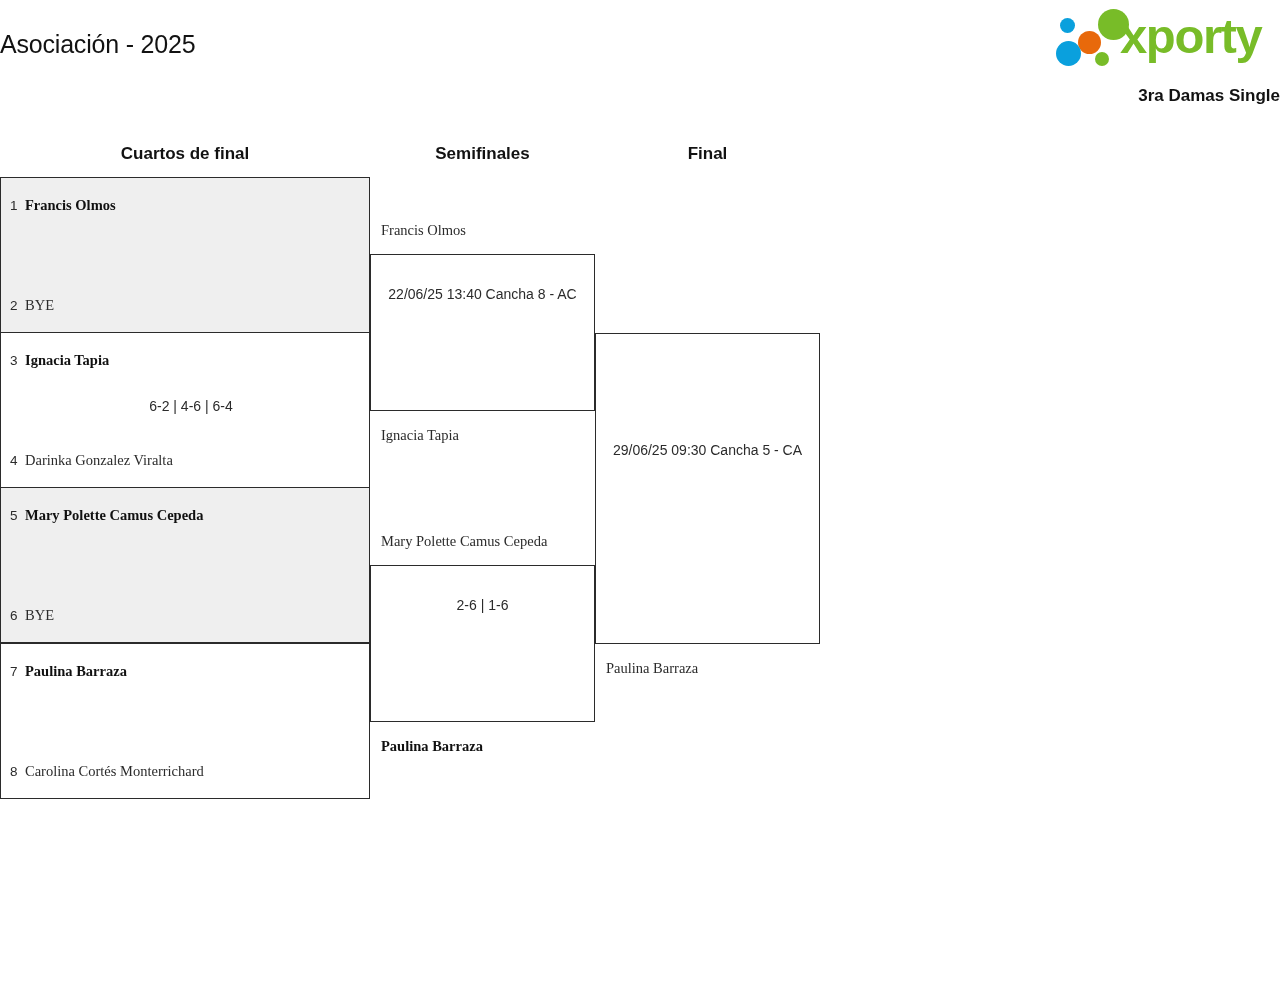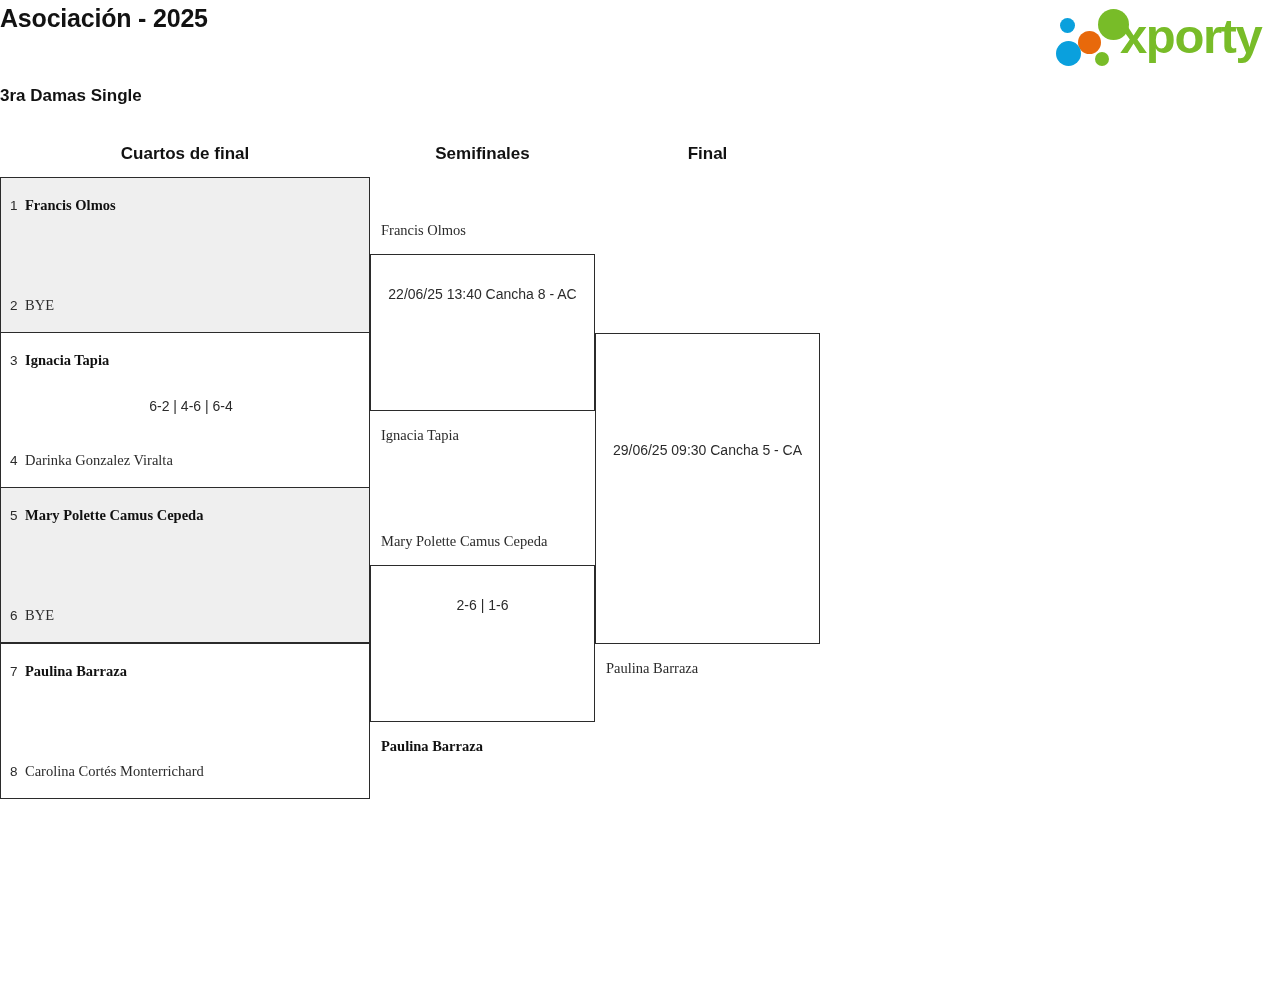--- a/index.html
+++ b/index.html
@@ -26,24 +26,25 @@
     height: 72px;
   }
   .title-block {
     position: absolute;
     left: 0;
     top: 2px;
     line-height: 1.28;
   }
   .title-line {
     font-size: 25px;
-    font-weight: bold;
+    font-weight: normal;
     letter-spacing: -0.2px;
     color: #121212;
     white-space: nowrap;
+    margin-top: 26px;
   }
 
   
   .logo {
     position: absolute;
     right: 6px;
     top: 4px;
     width: 232px;
     height: 66px;
   }
@@ -69,21 +70,21 @@
     color: #78bc28;
     letter-spacing: -1.4px;
     line-height: 64px;
   }
 
   
   .bracket-title {
     position: absolute;
     left: 0; top: 86px;
     width: 1280px;
-    text-align: left;
+    text-align: right;
     font-size: 17px;
     font-weight: bold;
     color: #121212;
   }
   .round-header {
     position: absolute;
     top: 144px;
     font-size: 17px;
     font-weight: bold;
     color: #121212;

